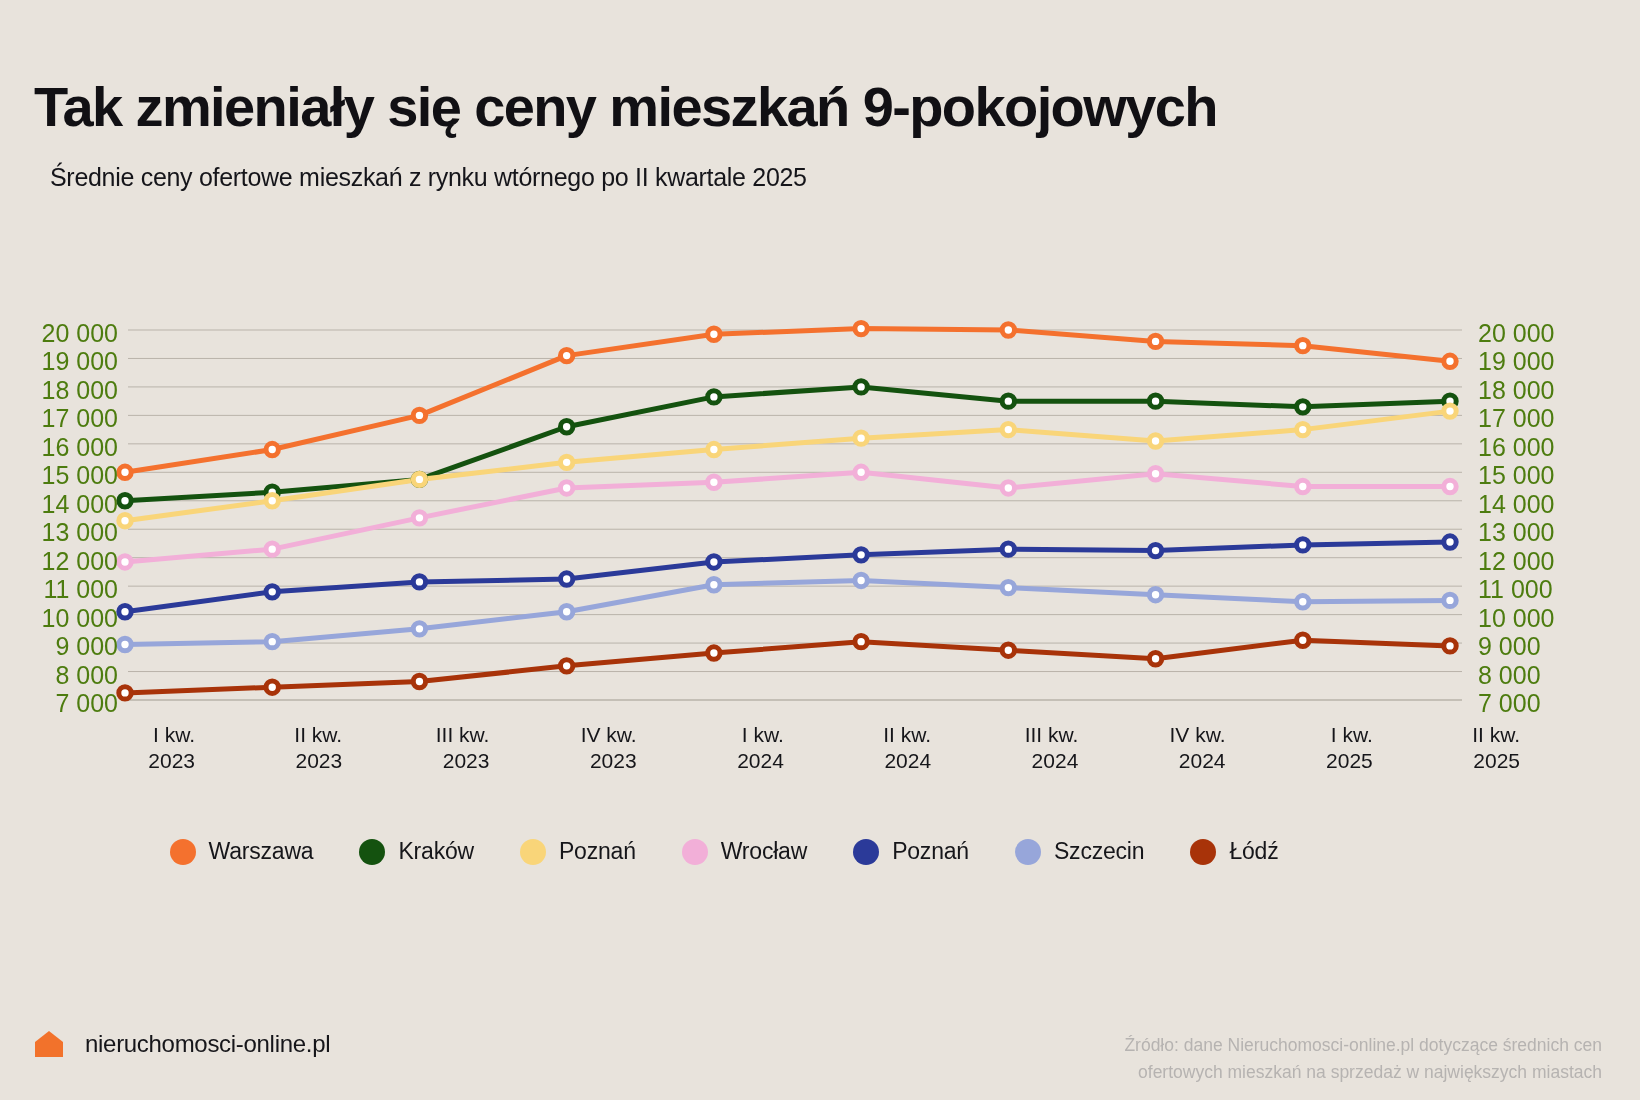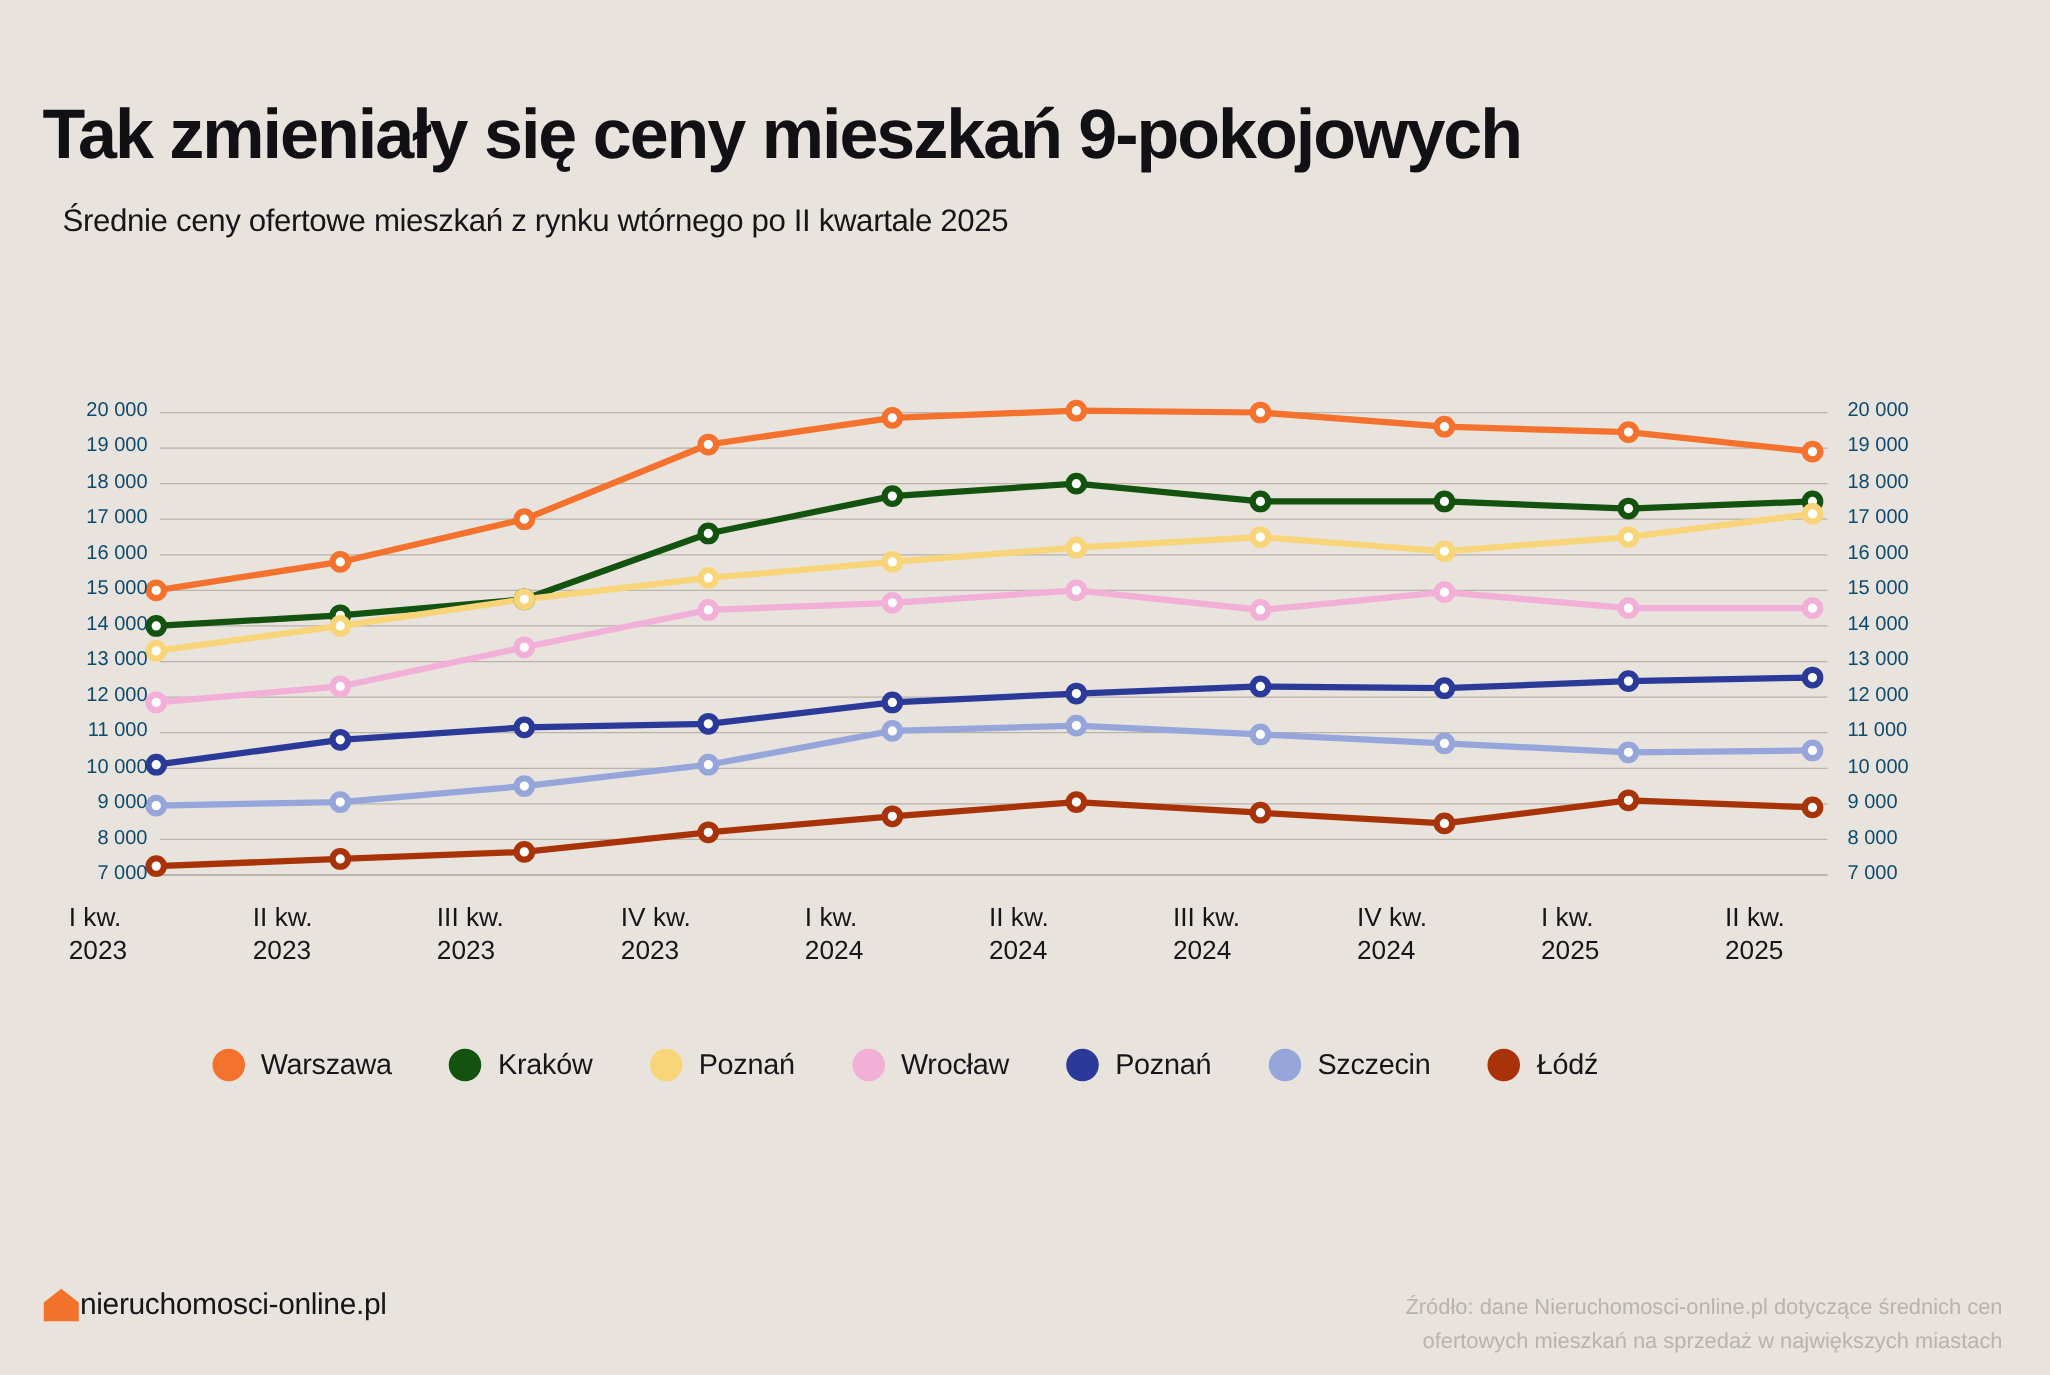--- a/index.html
+++ b/index.html
@@ -21,47 +21,47 @@
   .subtitle{
     position:absolute;left:34px;top:163px;
     font-size:25px;font-weight:400;letter-spacing:-0.3px;
     color:#15151a;white-space:nowrap;margin-left:16px;
   }
 
   .plot{position:absolute;left:0;top:0;width:1640px;height:1100px;pointer-events:none;}
 
   .ytick{
     position:absolute;
-    font-size:16px;color:#0c4a6e;
+    font-size:25px;color:#4d7c0f;
     white-space:nowrap;line-height:1;
   }
   .ytick.left{text-align:right;}
   .ytick.right{text-align:left;}
 
   .xtick{
     position:absolute;
     font-size:21px;color:#16161a;
-    text-align:left;line-height:1.22;white-space:nowrap;
+    text-align:right;line-height:1.22;white-space:nowrap;
   }
 
   .legend{
     position:absolute;left:0;top:838px;width:1448px;
     display:flex;justify-content:center;align-items:center;
     gap:0px;
   }
   .legend-item{display:flex;align-items:center;margin:0 23px;}
   .legend-dot{width:26px;height:26px;border-radius:50%;display:inline-block;}
   .legend-label{font-size:23px;margin-left:13px;color:#16161a;letter-spacing:-0.2px;}
 
   .footer-brand{
     position:absolute;left:34px;top:1030px;
     display:flex;align-items:center;
   }
   .house{width:30px;height:28px;position:relative;display:inline-block;}
-  .brand-text{font-size:24px;margin-left:0;color:#16161a;letter-spacing:-0.3px;}
+  .brand-text{font-size:24px;margin-left:21px;color:#16161a;letter-spacing:-0.3px;}
 
   .source{
     position:absolute;right:38px;top:1032px;
     text-align:right;font-size:17.5px;line-height:1.55;
     color:#b6b3b1;max-width:620px;
   }
 </style>
 </head>
 <body>
 

